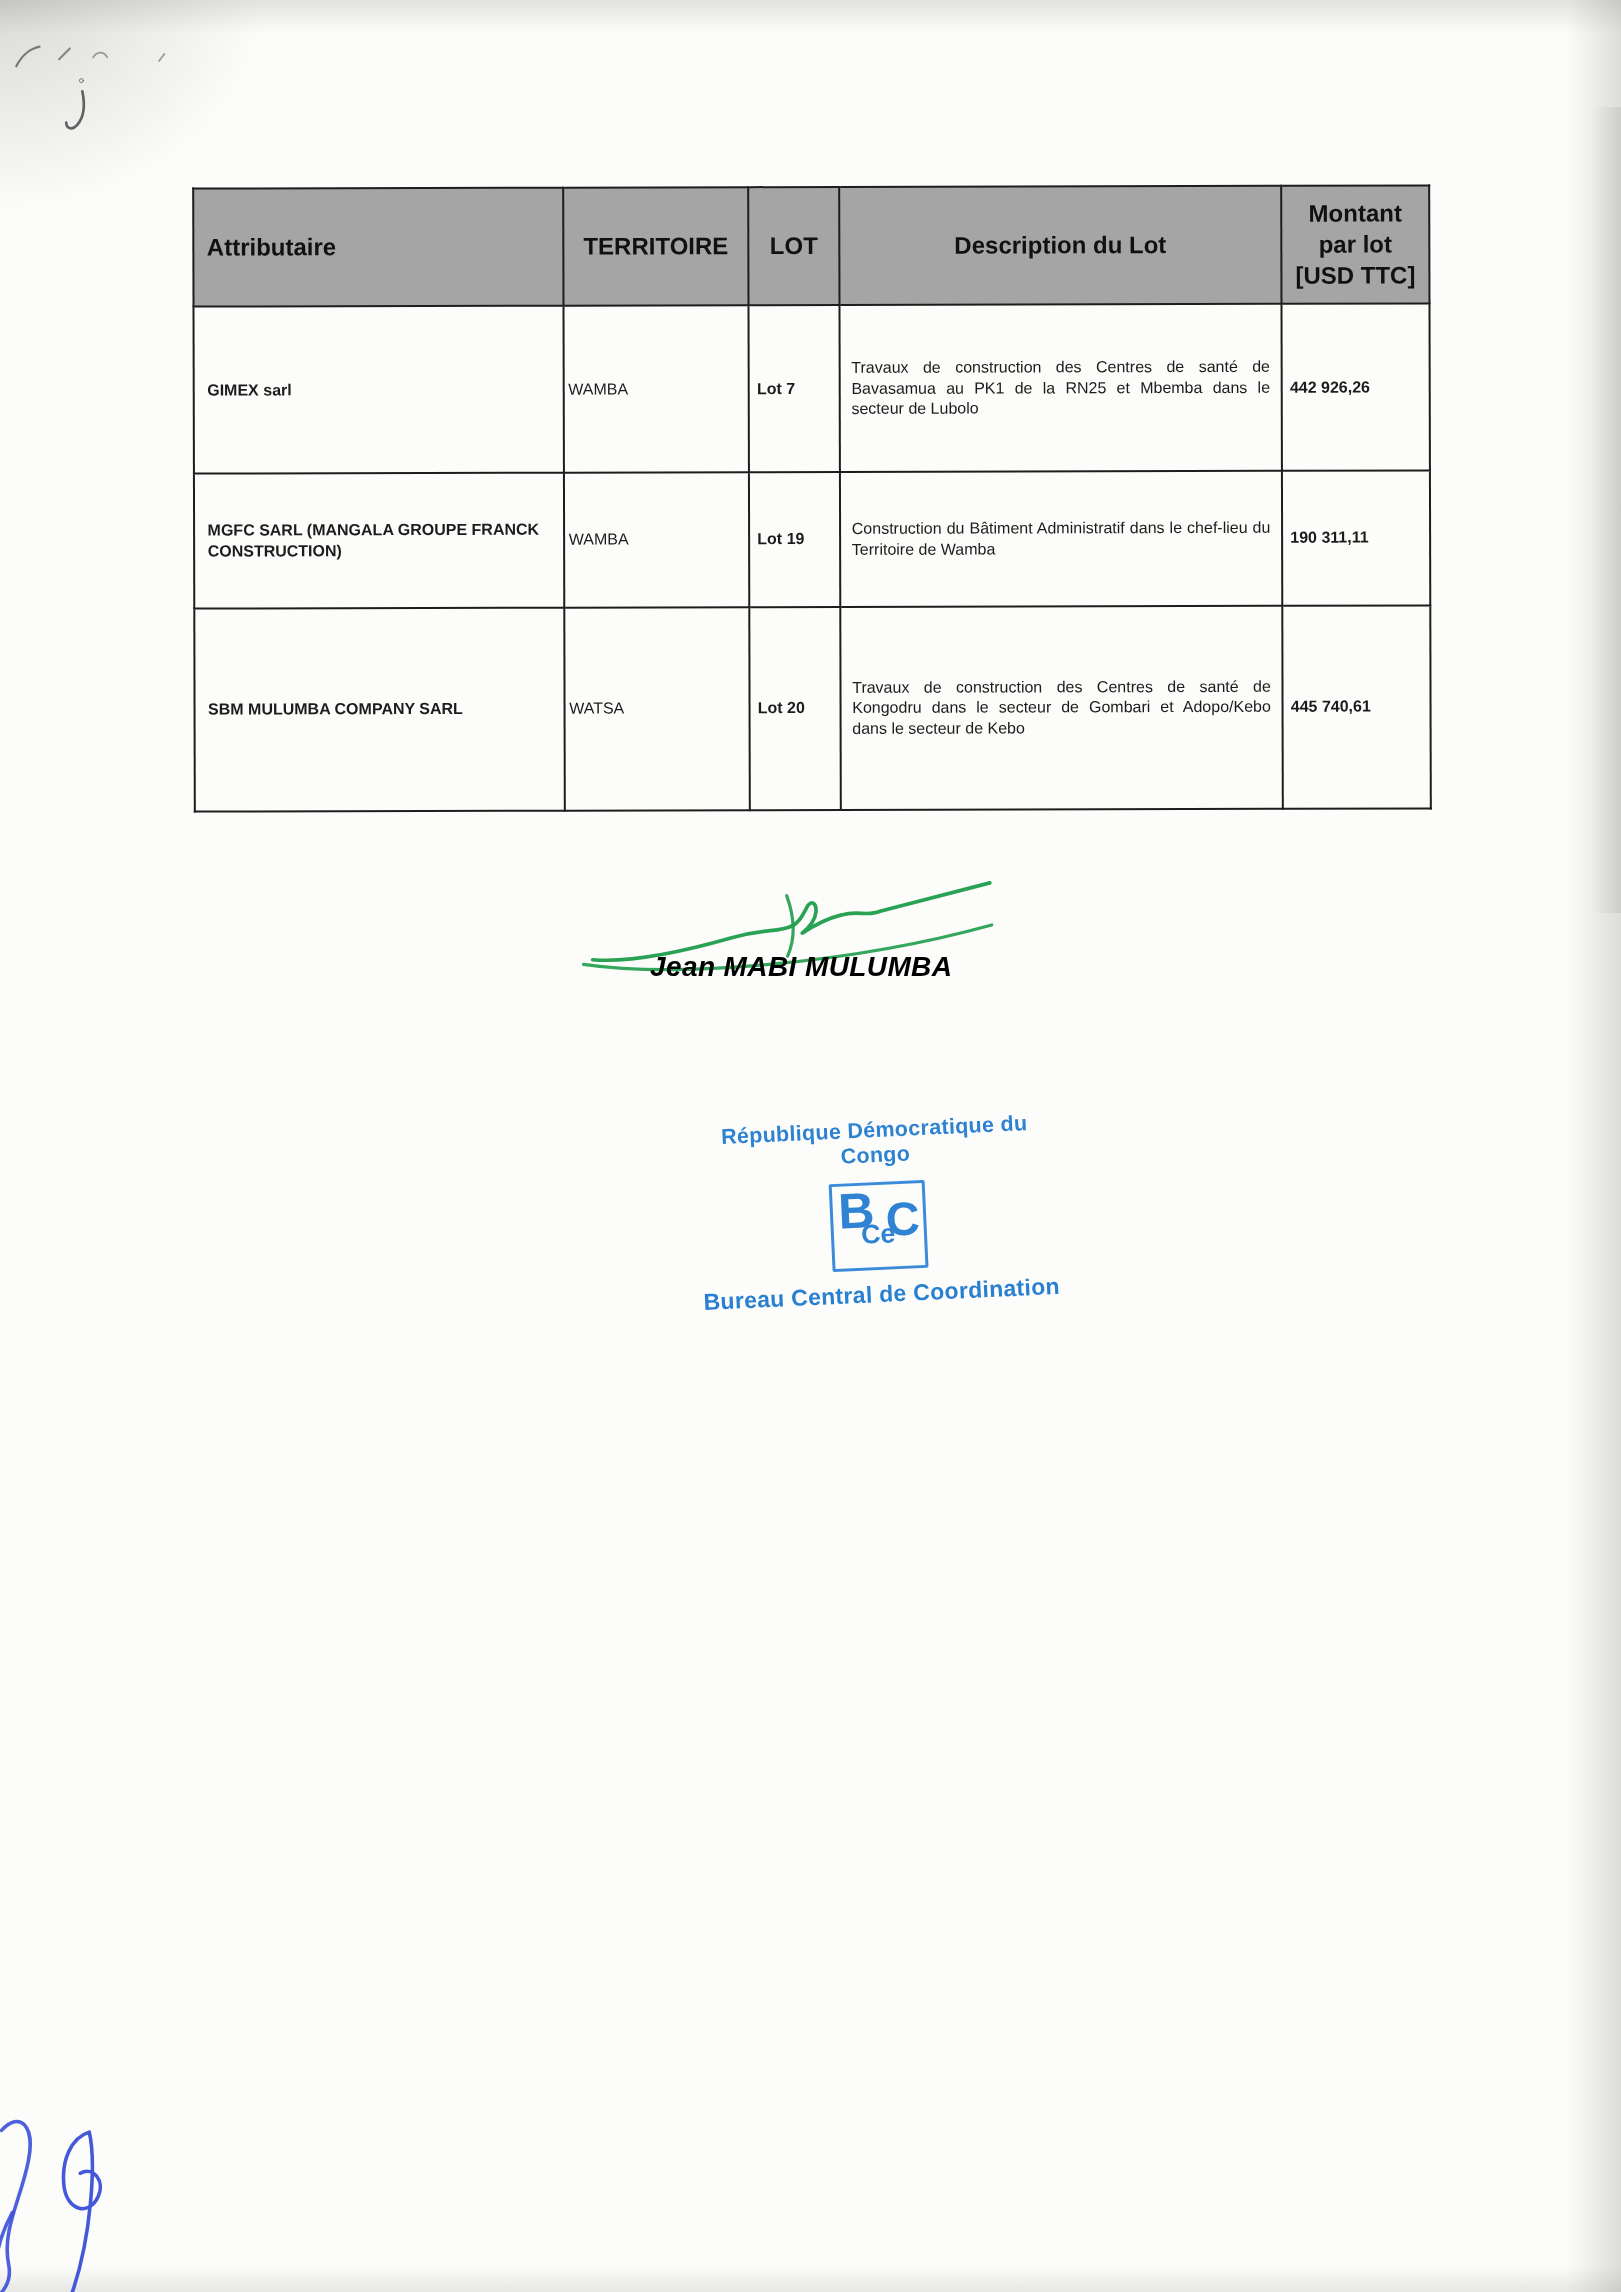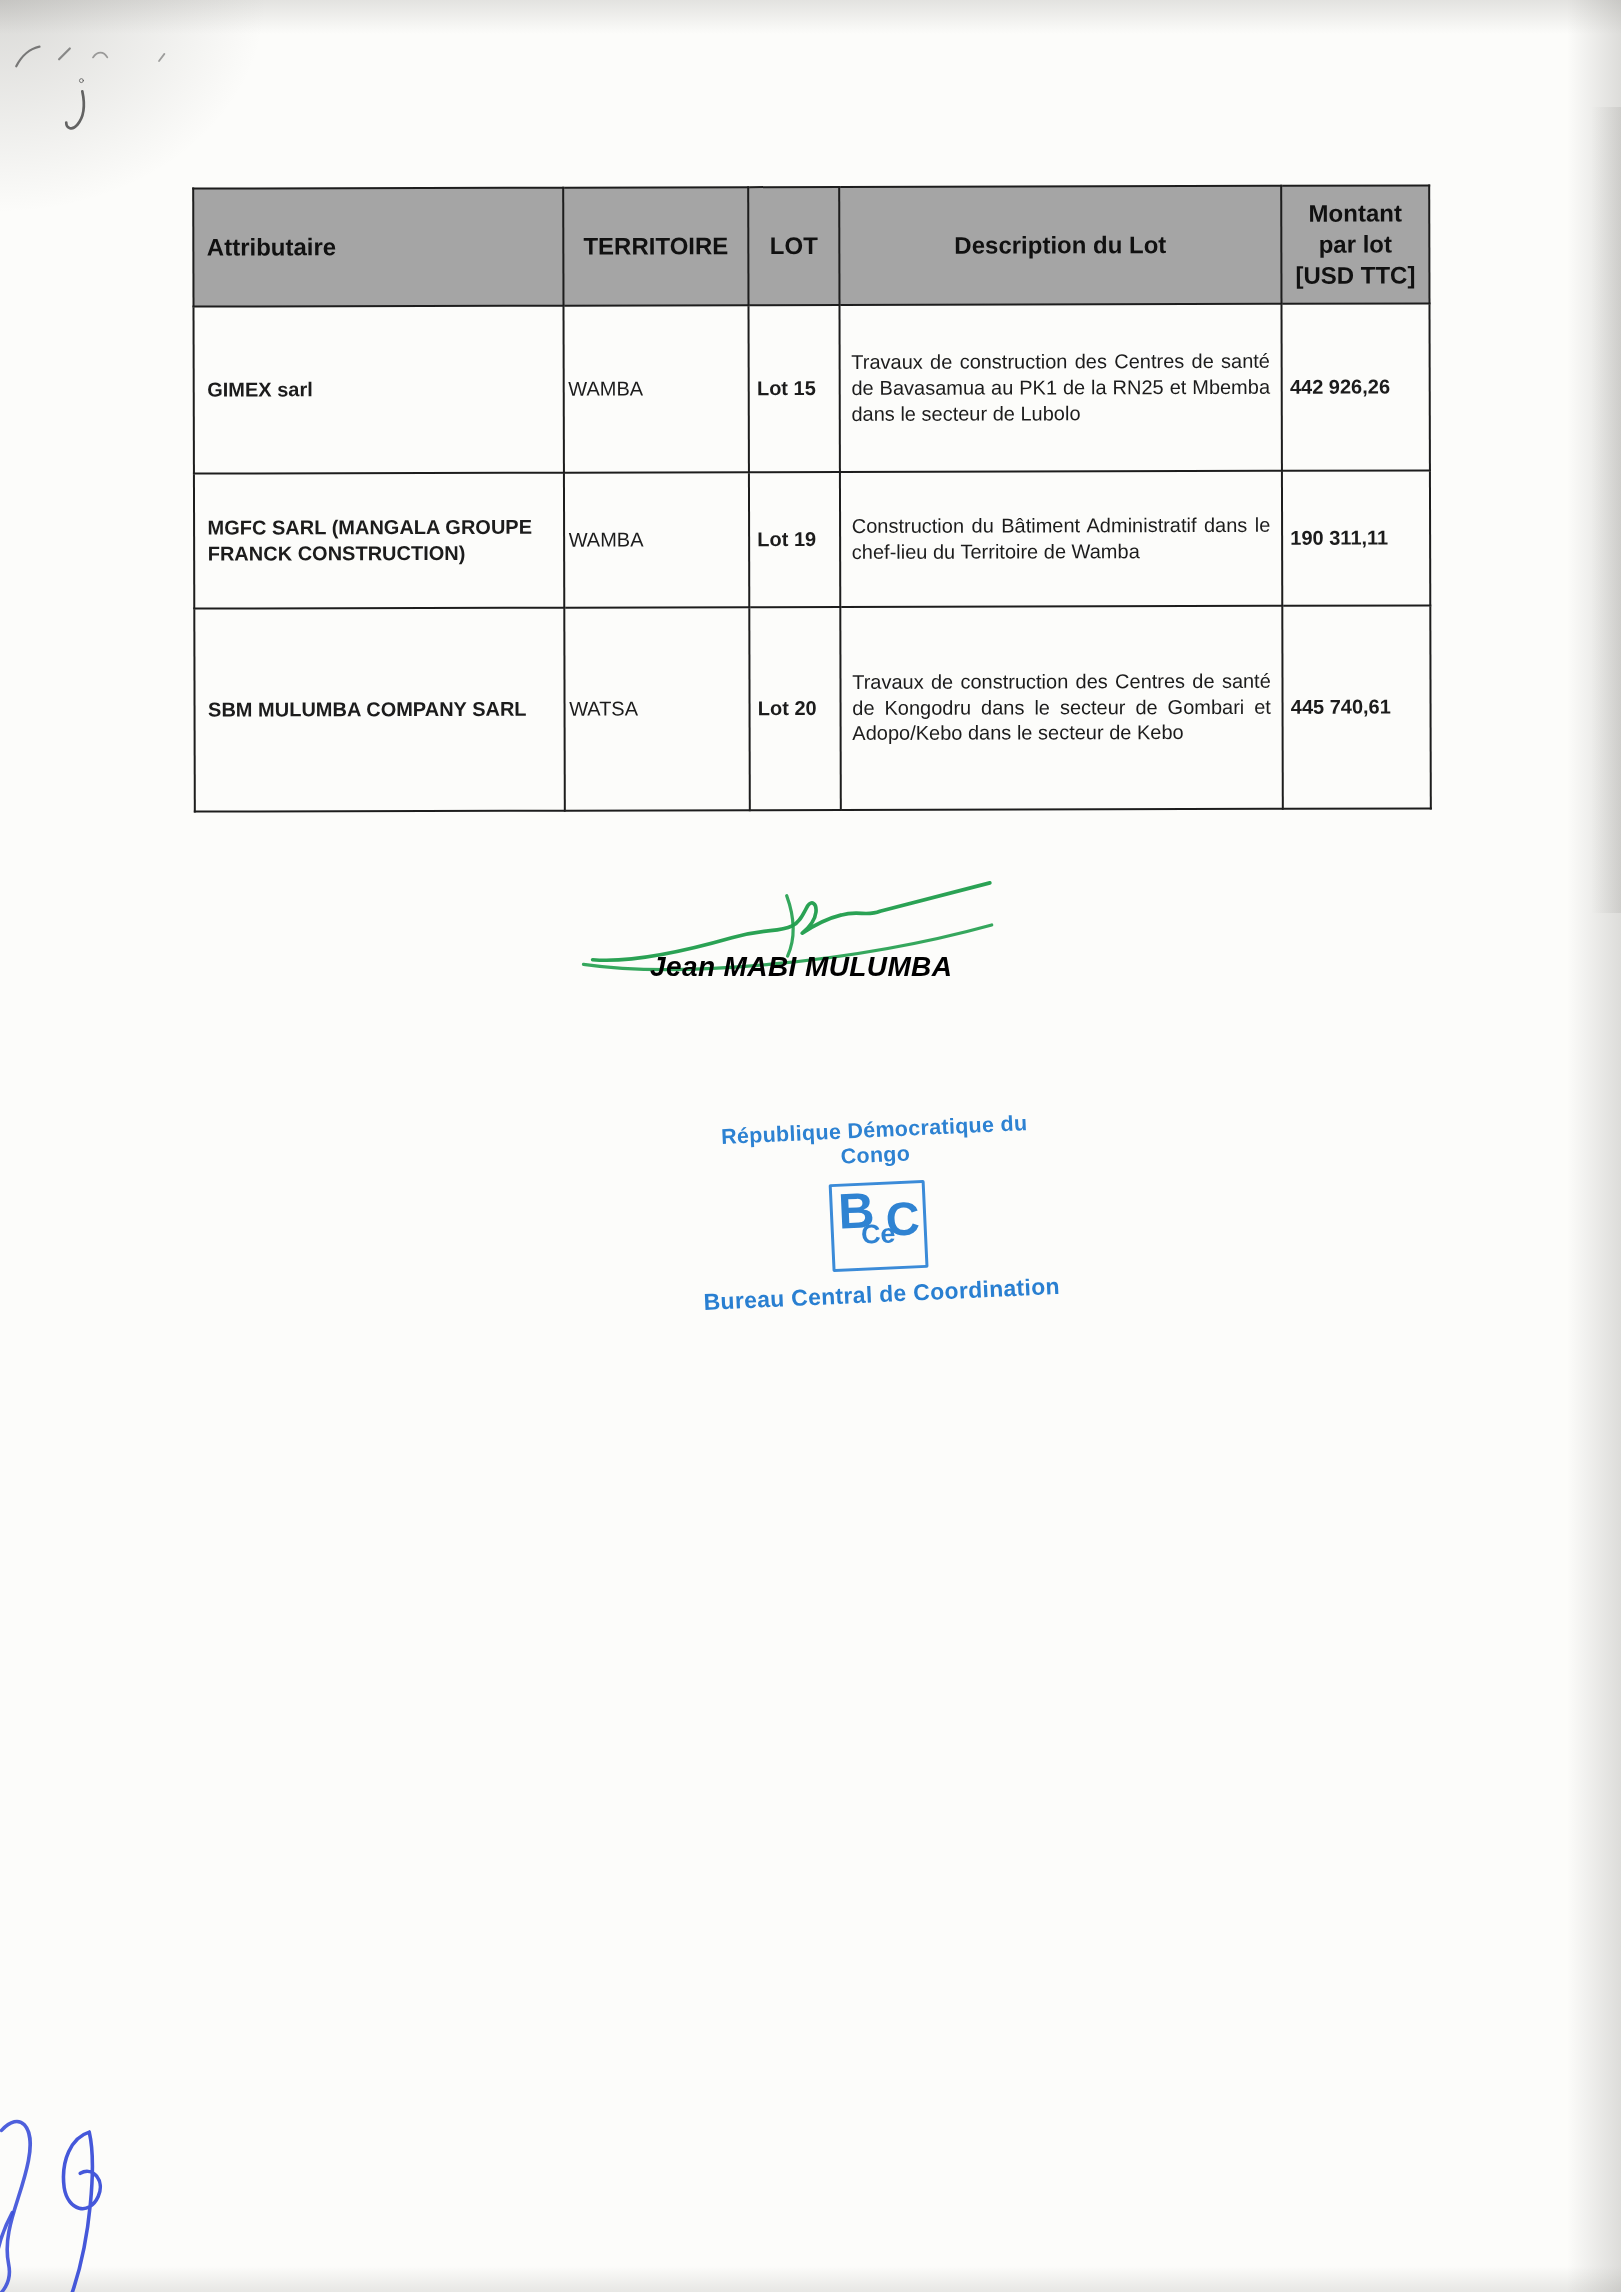--- a/index.html
+++ b/index.html
@@ -21,21 +21,21 @@
 
   
   .doc-table{
     position:absolute;left:193px;top:186px;width:1236px;
     border-collapse:collapse;table-layout:fixed;
     transform:rotate(-0.15deg);
   }
   .doc-table th,.doc-table td{
     border:2.7px solid #1d1d1d;
     vertical-align:middle;
-    font-size:20px;
+    font-size:16px;
     line-height:1.28;
   }
   .doc-table th{
     background:#a5a5a5;
     font-weight:bold;
     font-size:24px;
     padding:7.2px 7.2px;
     text-align:center;
     color:#111;
     height:102px;
@@ -115,21 +115,21 @@
         <th>TERRITOIRE</th>
         <th>LOT</th>
         <th>Description du Lot</th>
         <th>Montant par lot [USD TTC]</th>
       </tr>
     </thead>
     <tbody>
       <tr class="r1">
         <td class="c-attr">GIMEX sarl</td>
         <td class="c-terr">WAMBA</td>
-        <td class="c-lot">Lot 15</td>
+        <td class="c-lot">Lot 7</td>
         <td class="c-desc">Travaux de construction des Centres de santé de Bavasamua au PK1 de la RN25 et Mbemba dans le secteur de Lubolo</td>
         <td class="c-amt">442 926,26</td>
       </tr>
       <tr class="r2">
         <td class="c-attr">MGFC SARL (MANGALA GROUPE FRANCK CONSTRUCTION)</td>
         <td class="c-terr">WAMBA</td>
         <td class="c-lot">Lot 19</td>
         <td class="c-desc">Construction du Bâtiment Administratif dans le chef-lieu du Territoire de Wamba</td>
         <td class="c-amt">190 311,11</td>
       </tr>

